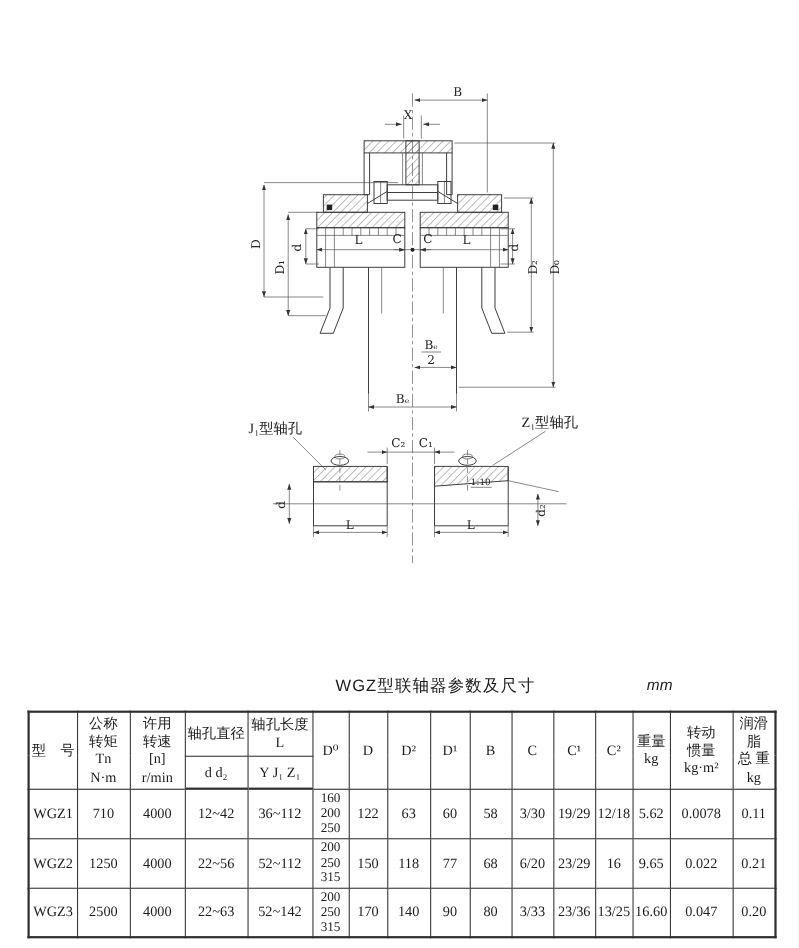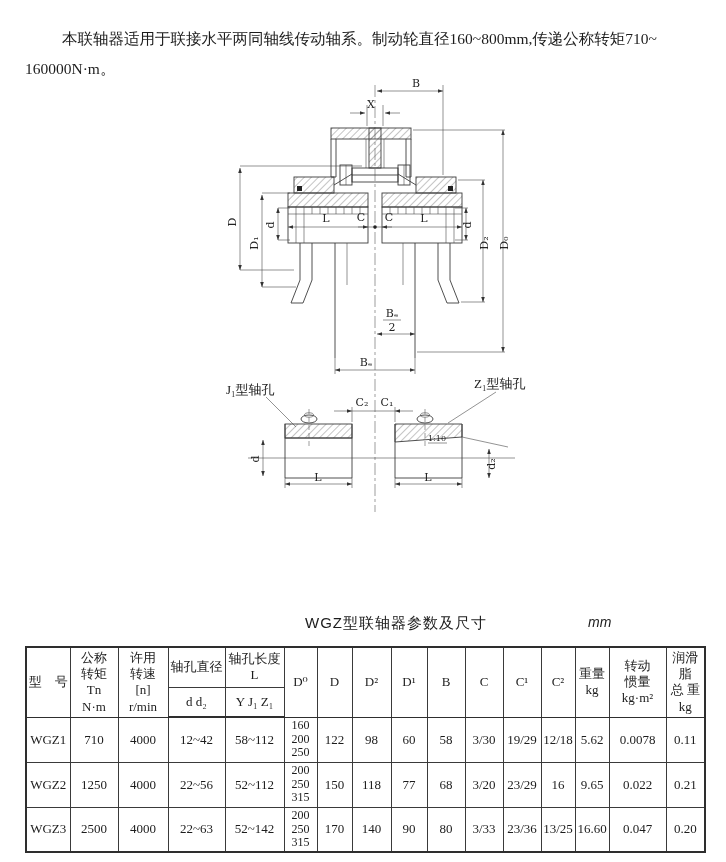--- a/index.html
+++ b/index.html
@@ -41,24 +41,20 @@
   table.params .hb { border-bottom:2px solid #2e2e2e; }
   .pre { white-space:pre-line; line-height:1.25; }
   td.stack { font-size:12px; line-height:1.12; white-space:pre-line; }
   tr.data { height:45px; }
 </style>
 </head>
 <body>
 
 <div class="page">
 
-  <p class="intro">
-    <span class="l1">本联轴器适用于联接水平两同轴线传动轴系。制动轮直径160~800mm,传递公称转矩710~</span><br>
-    <span class="l2">160000N·m。</span>
-  </p>
 
   <svg class="drawing" viewBox="0 0 726 862">
     <defs>
       <pattern id="hatch" width="5" height="5" patternUnits="userSpaceOnUse" patternTransform="rotate(45)">
         <line x1="0" y1="0" x2="0" y2="5" stroke="#555" stroke-width="0.7"></line>
       </pattern>
       <marker id="ah" viewBox="0 0 10 10" refX="9.5" refY="5" markerWidth="9" markerHeight="9" orient="auto-start-reverse">
         <path d="M0,1.6 L10,5 L0,8.4 z" fill="#333"></path>
       </marker>
     </defs>
@@ -327,26 +323,26 @@
         <th class="hb">d d₂</th>
         <th class="hb">Y J₁ Z₁</th>
       </tr>
     </thead>
     <tbody>
       <tr class="data">
         <td>WGZ1</td>
         <td>710</td>
         <td>4000</td>
         <td>12~42</td>
-        <td>58~112</td>
+        <td>36~112</td>
         <td class="stack">160
 200
 250</td>
         <td>122</td>
-        <td>98</td>
+        <td>63</td>
         <td>60</td>
         <td>58</td>
         <td>3/30</td>
         <td>19/29</td>
         <td>12/18</td>
         <td>5.62</td>
         <td>0.0078</td>
         <td>0.11</td>
       </tr>
       <tr class="data">
@@ -355,21 +351,21 @@
         <td>4000</td>
         <td>22~56</td>
         <td>52~112</td>
         <td class="stack">200
 250
 315</td>
         <td>150</td>
         <td>118</td>
         <td>77</td>
         <td>68</td>
-        <td>3/20</td>
+        <td>6/20</td>
         <td>23/29</td>
         <td>16</td>
         <td>9.65</td>
         <td>0.022</td>
         <td>0.21</td>
       </tr>
       <tr class="data">
         <td>WGZ3</td>
         <td>2500</td>
         <td>4000</td>

